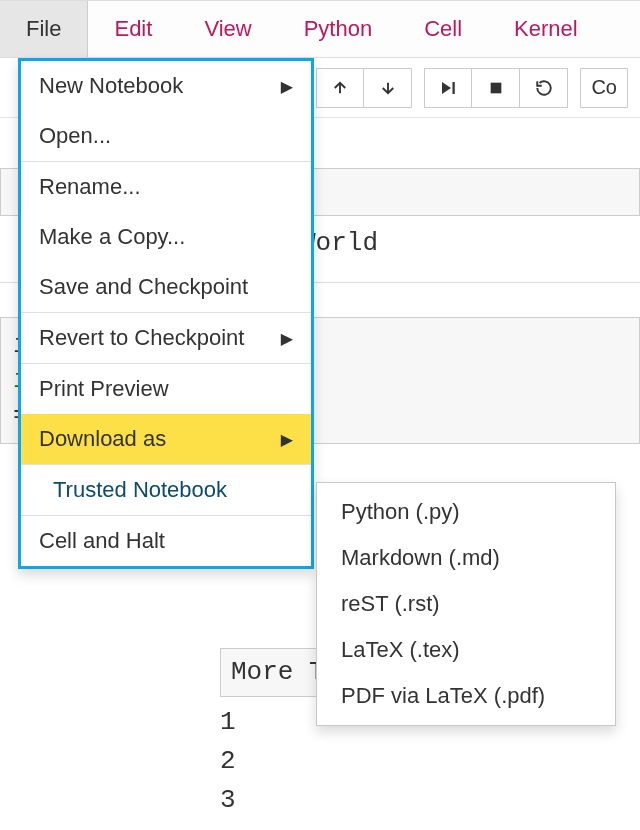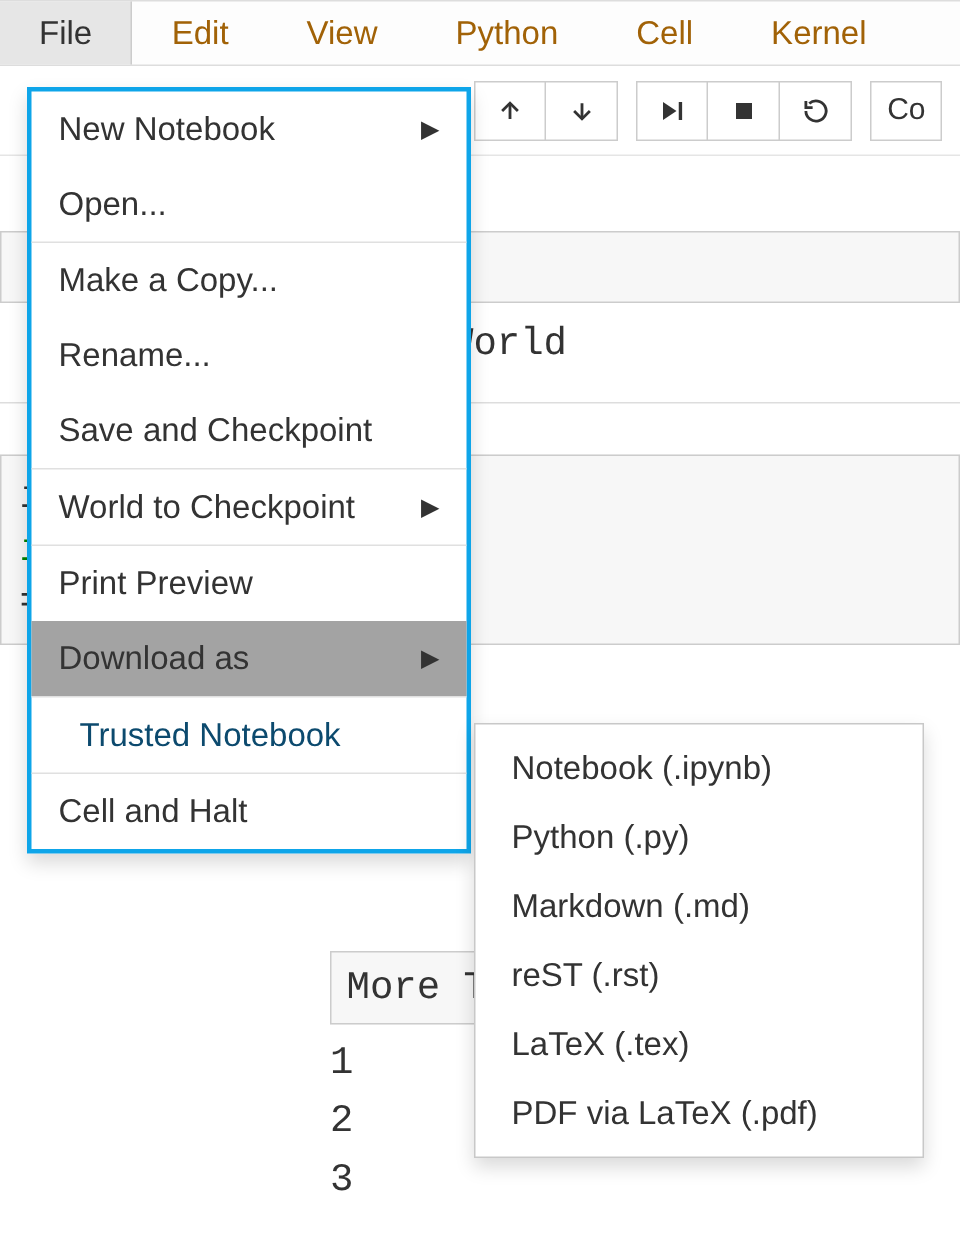--- a/index.html
+++ b/index.html
@@ -9,31 +9,31 @@
     color: #333;
     background: #fff;
     width: 640px;
     height: 830px;
     overflow: hidden;
     position: relative;
   }
   .menubar {
     display: flex;
     align-items: flex-start;
-    height: 44px;
+    height: 58px;
     border-top: 1px solid #ddd;
     border-bottom: 1px solid #ddd;
     background: #fdfdfd;
   }
   .menubar-item {
     padding: 0 26px;
     height: 100%;
     display: flex;
     align-items: center;
-    color: #a16207;
+    color: #be185d;
     cursor: default;
   }
   .menubar-item.active {
     background: #e6e6e6;
     color: #333;
     border-right: 1px solid #ccc;
   }
   .toolbar {
     display: flex;
     align-items: center;
@@ -125,21 +125,21 @@
   .dropdown-item {
     display: flex;
     align-items: center;
     justify-content: space-between;
     padding: 12px 18px;
     font-size: 22px;
     color: #333;
     cursor: default;
   }
   .dropdown-item.disabled { color: #0c4a6e; padding-left: 32px; }
-  .dropdown-item.hover { background: #a3a3a3; justify-content: space-between; }
+  .dropdown-item.hover { background: #fde047; justify-content: space-between; }
   .submenu-arrow {
     font-size: 16px;
     color: #333;
   }
   .submenu {
     position: absolute;
     top: 482px;
     left: 316px;
     width: 300px;
     background: #fff;
@@ -237,31 +237,31 @@
 <div class="dropdown">
   <div class="dropdown-item">
     <span>New Notebook</span>
     <span class="submenu-arrow">▶</span>
   </div>
   <div class="dropdown-item">
     <span>Open...</span>
   </div>
   <div class="sep"></div>
   <div class="dropdown-item">
+    <span>Rename...</span>
+  </div>
+  <div class="dropdown-item">
     <span>Make a Copy...</span>
   </div>
   <div class="dropdown-item">
-    <span>Rename...</span>
-  </div>
-  <div class="dropdown-item">
     <span>Save and Checkpoint</span>
   </div>
   <div class="sep"></div>
   <div class="dropdown-item">
-    <span>World to Checkpoint</span>
+    <span>Revert to Checkpoint</span>
     <span class="submenu-arrow">▶</span>
   </div>
   <div class="sep"></div>
   <div class="dropdown-item">
     <span>Print Preview</span>
   </div>
   <div class="dropdown-item hover">
     <span>Download as</span>
     <span class="submenu-arrow">▶</span>
   </div>
@@ -269,19 +269,18 @@
   <div class="dropdown-item disabled">
     <span>Trusted Notebook</span>
   </div>
   <div class="sep"></div>
   <div class="dropdown-item">
     <span>Cell and Halt</span>
   </div>
 </div>
 
 <div class="submenu">
-  <div class="submenu-item">Notebook (.ipynb)</div>
   <div class="submenu-item">Python (.py)</div>
   <div class="submenu-item">Markdown (.md)</div>
   <div class="submenu-item">reST (.rst)</div>
   <div class="submenu-item">LaTeX (.tex)</div>
   <div class="submenu-item">PDF via LaTeX (.pdf)</div>
 </div>
 
 </body></html>

